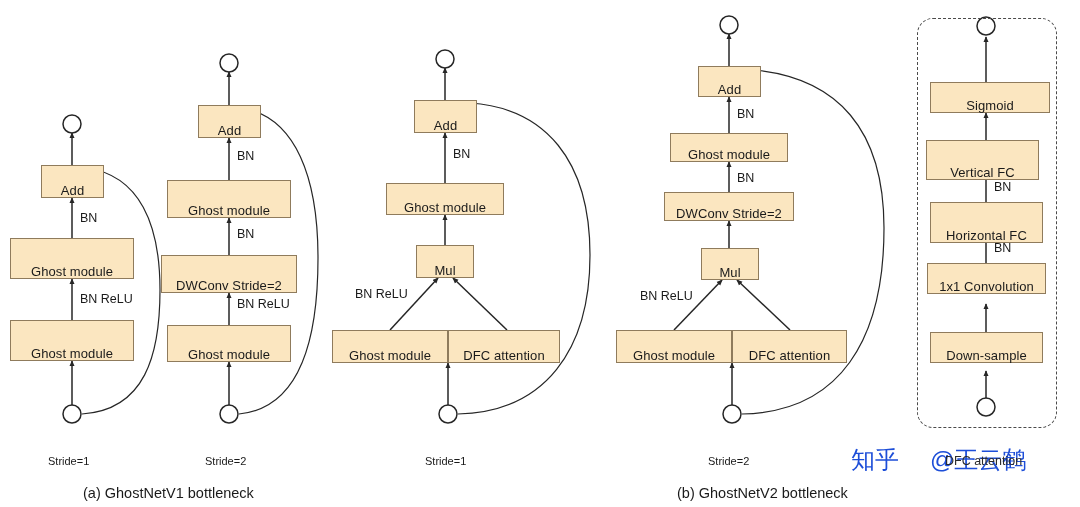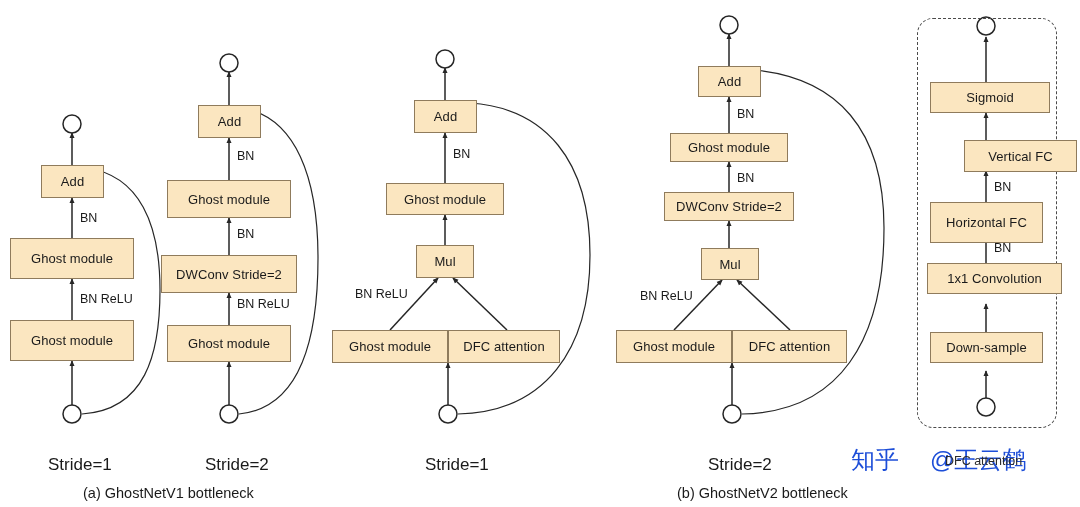--- a/index.html
+++ b/index.html
@@ -26,37 +26,37 @@
     height: 507px;
     pointer-events: none;
   }
   .node {
     position: absolute;
     box-sizing: border-box;
     background: #fbe6c0;
     border: 1px solid #8f7b5c;
     color: #1a1a1a;
     display: flex;
-    align-items: center;
+    align-items: flex-end;
     justify-content: center;
     font-size: 13px;
     line-height: 1;
     white-space: nowrap;
     letter-spacing: 0.1px;
   }
   .edge-label {
     position: absolute;
     font-size: 12.5px;
     color: #1a1a1a;
     white-space: nowrap;
     line-height: 1;
   }
   .caption {
     position: absolute;
-    font-size: 17px;
+    font-size: 11px;
     color: #1a1a1a;
     white-space: nowrap;
     line-height: 1;
   }
   .caption.big {
     font-size: 14.5px;
   }
   .dashed-panel {
     position: absolute;
     box-sizing: border-box;
@@ -224,29 +224,29 @@
   </div>
   <div class="caption" style="left:708px; top:456px;">Stride=2</div>
 
   <div class="caption big" style="left:677px; top:486px;">(b) GhostNetV2 bottleneck</div>
 
   <div class="dashed-panel" style="left:917px; top:18px; width:140px; height:410px;"></div>
 
   <div class="node" style="left:930px; top:82px; width:120px; height:31px;">
     <span>Sigmoid</span>
   </div>
-  <div class="node" style="left:964px; top:140px; width:113px; height:32px;">
+  <div class="node" style="left:926px; top:140px; width:113px; height:40px;">
     <span>Vertical FC</span>
   </div>
   <div class="edge-label" style="left:994px; top:181px;">BN</div>
   <div class="node" style="left:930px; top:202px; width:113px; height:41px;">
     <span>Horizontal FC</span>
   </div>
   <div class="edge-label" style="left:994px; top:242px;">BN</div>
-  <div class="node" style="left:927px; top:263px; width:135px; height:31px;">
+  <div class="node" style="left:927px; top:263px; width:119px; height:31px;">
     <span>1x1 Convolution</span>
   </div>
   <div class="node" style="left:930px; top:332px; width:113px; height:31px;">
     <span>Down-sample</span>
   </div>
 
   <div class="watermark" style="left:851px; top:448px;">知乎</div>
   <div class="watermark" style="left:930px; top:448px;">@王云鹤</div>
   <div class="wm-label" style="left:945px; top:455px;">DFC attention</div>
 

